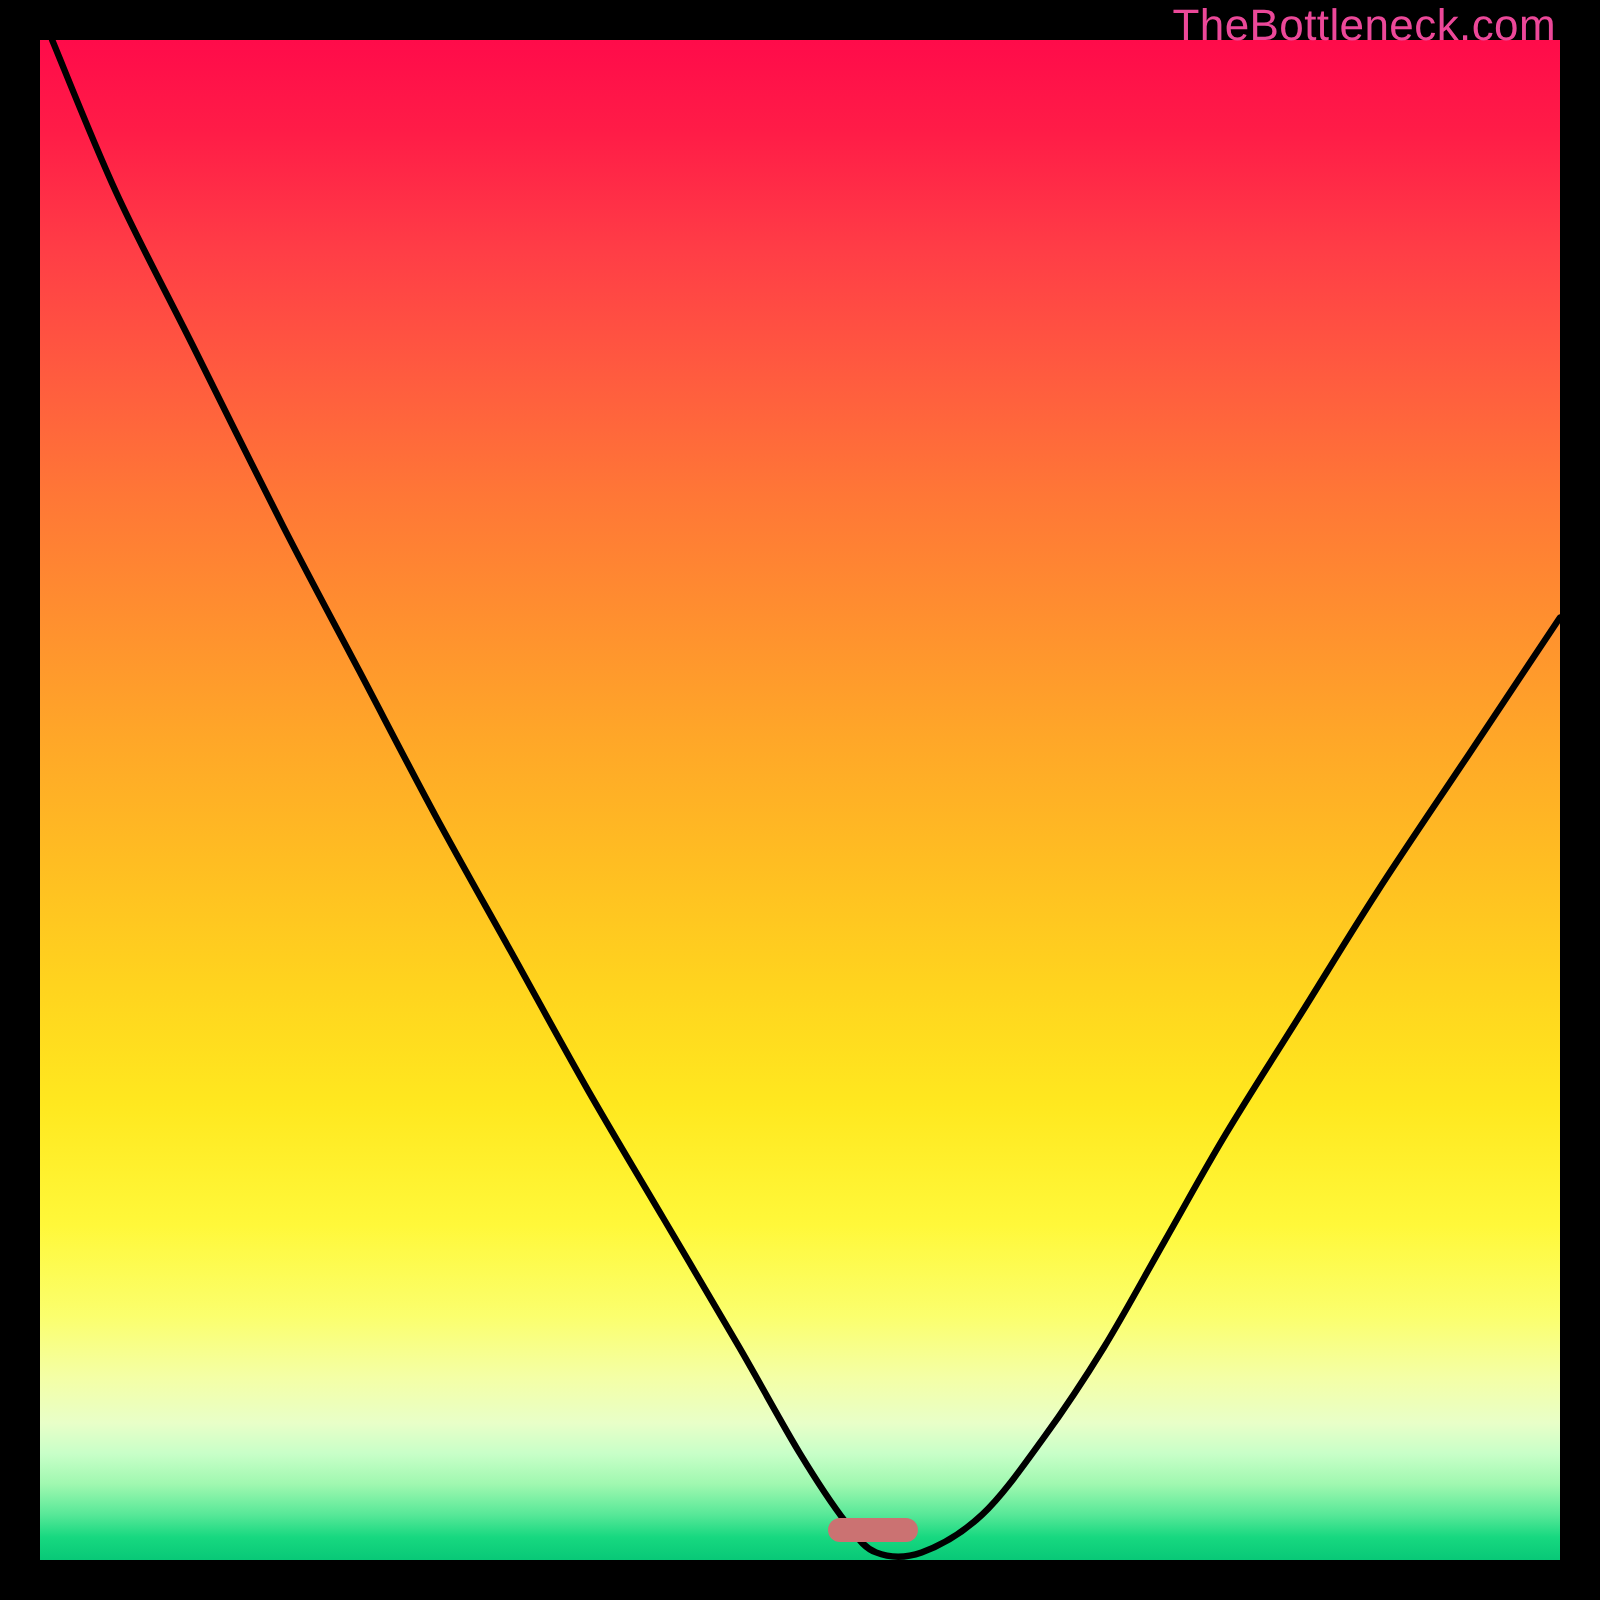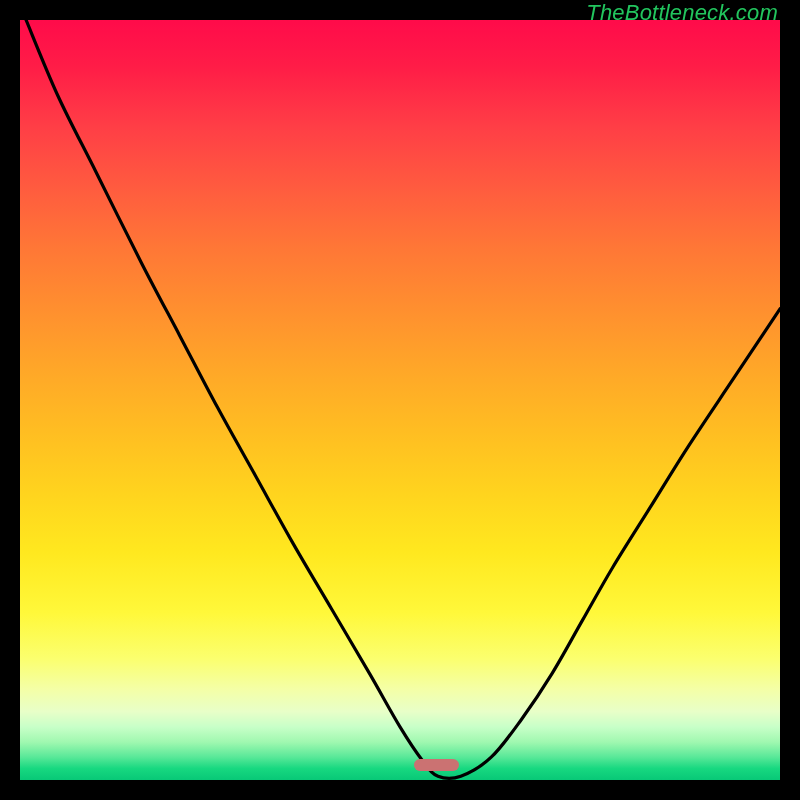--- a/index.html
+++ b/index.html
@@ -63,25 +63,24 @@
   }
   .marker {
     position: absolute;
     background: #cb7272;
     border-radius: 6px;
   }
   .watermark {
     position: absolute;
     top: 0px;
     right: 22px;
-    color: #22c55e;
+    color: #ec4899;
     font-size: 22px;
     font-weight: 500;
     letter-spacing: 0.2px;
-    font-style: italic;
   }
 </style>
 </head>
 <body>
 
 <div class="frame">
 
   <div class="plot-area">
     <div class="gradient"></div>
 

